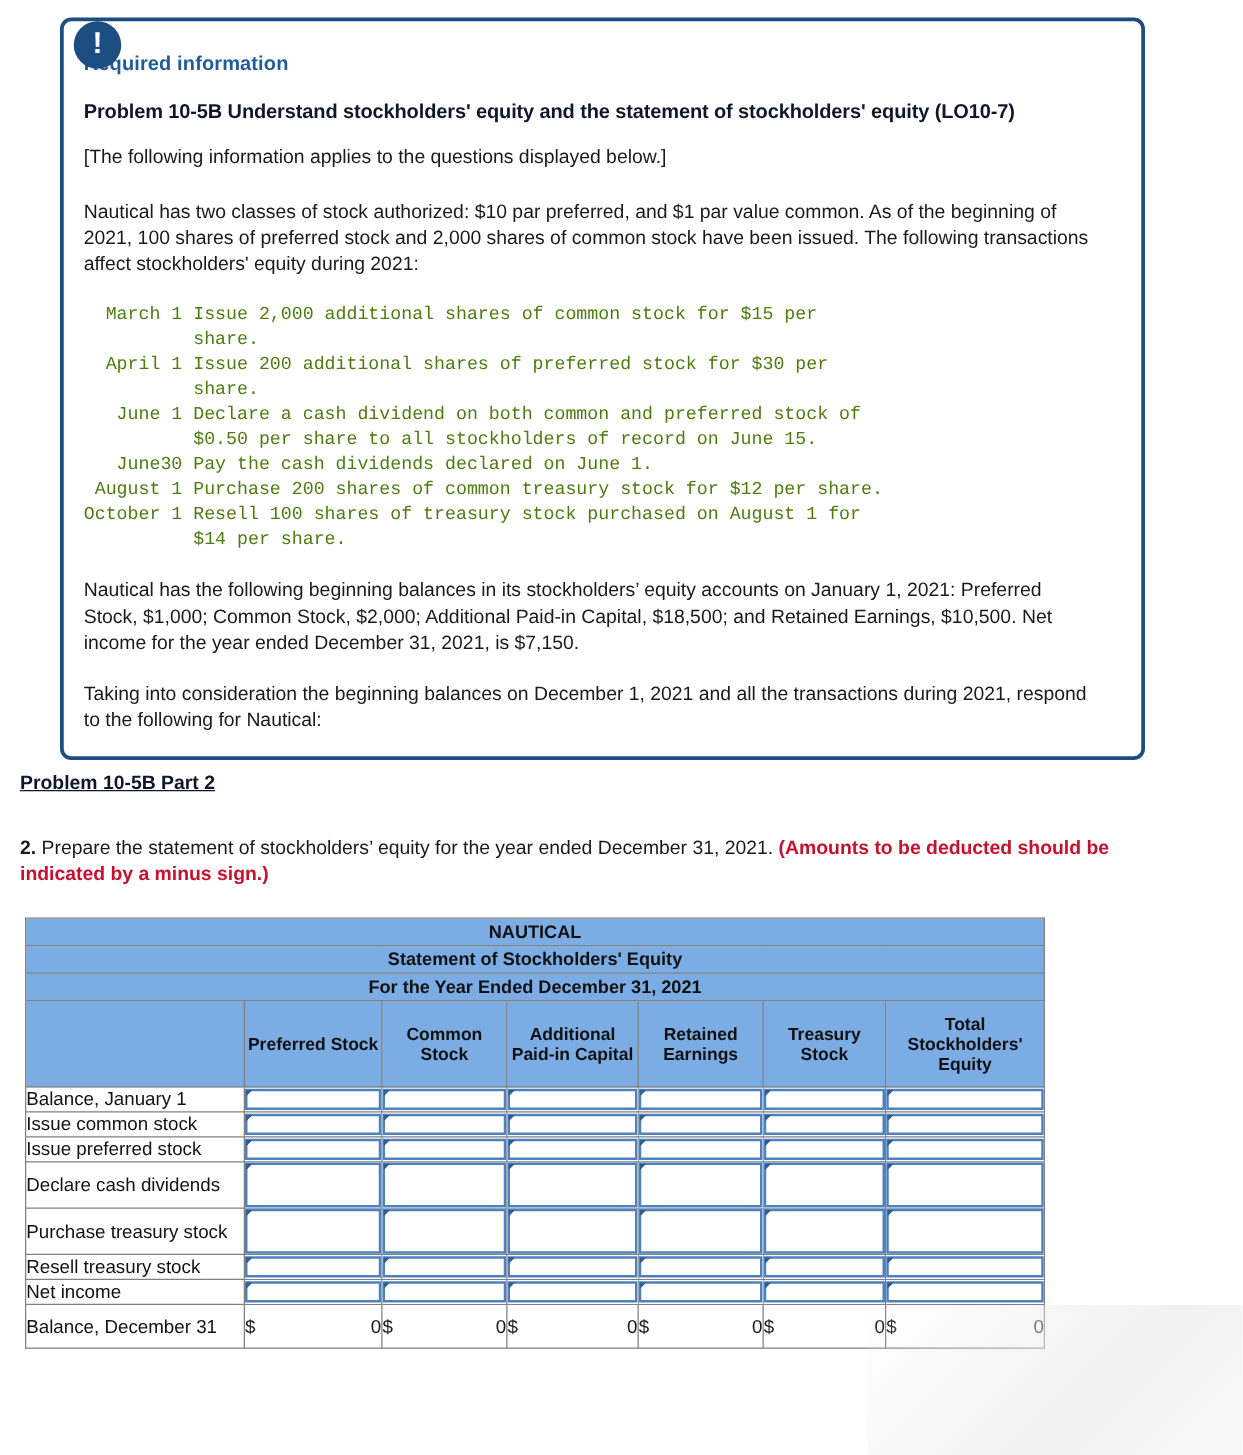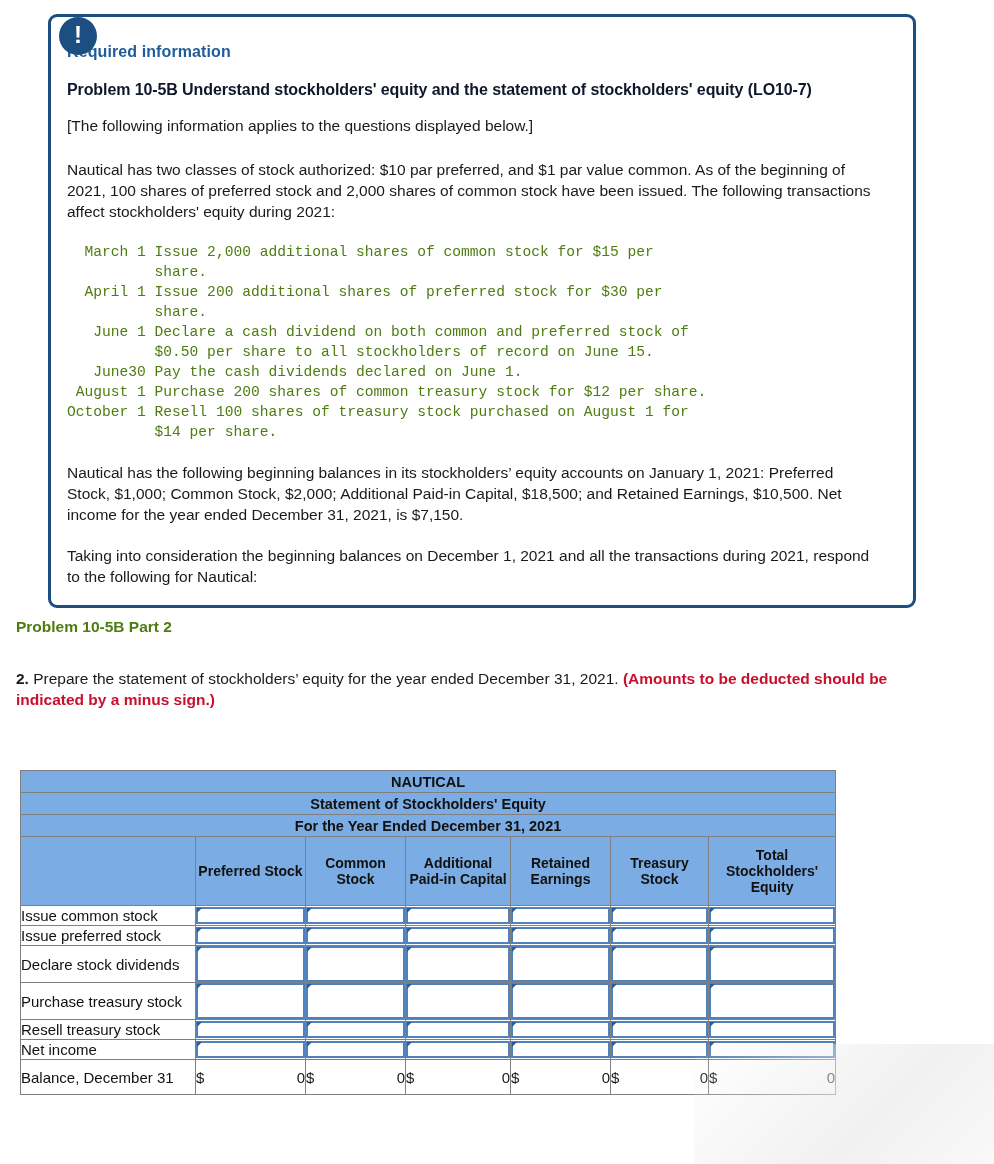--- a/index.html
+++ b/index.html
@@ -92,41 +92,42 @@
     color: #4d7c0f;
   }
 
   
   #part-heading {
     position: absolute;
     left: 16px;
     top: 618px;
     font-size: 15.5px;
     font-weight: bold;
-    color: #4d7c0f;
+    color: #0f172a;
+    text-decoration: underline;
   }
   #question-block {
     position: absolute;
     left: 16px;
     top: 668px;
     width: 910px;
     font-size: 15.5px;
     line-height: 21px;
   }
   #question-block .qnum { font-weight: bold; }
   #question-block .red {
     color: #c8102e;
     font-weight: bold;
   }
 
   
   #stmt-table {
     position: absolute;
     left: 20px;
-    top: 770px;
+    top: 734px;
     width: 815px;
     border-collapse: collapse;
     table-layout: fixed;
     font-size: 14px;
   }
   #stmt-table td, #stmt-table th {
     border: 1px solid #808080;
     padding: 0;
     vertical-align: middle;
   }
@@ -284,20 +285,41 @@
     <tr>
       <td class="col-hdr blank"></td>
       <td class="col-hdr">Preferred Stock</td>
       <td class="col-hdr">Common Stock</td>
       <td class="col-hdr">Additional Paid-in Capital</td>
       <td class="col-hdr">Retained Earnings</td>
       <td class="col-hdr">Treasury Stock</td>
       <td class="col-hdr">Total Stockholders' Equity</td>
     </tr>
 
+    <tr class="r-1">
+      <td class="row-label">Balance, January 1</td>
+      <td class="cell-input">
+          <div class="inbox"></div>
+        </td>
+      <td class="cell-input">
+          <div class="inbox"></div>
+        </td>
+      <td class="cell-input">
+          <div class="inbox"></div>
+        </td>
+      <td class="cell-input">
+          <div class="inbox"></div>
+        </td>
+      <td class="cell-input">
+          <div class="inbox"></div>
+        </td>
+      <td class="cell-input">
+          <div class="inbox"></div>
+        </td>
+    </tr>
 
     <tr class="r-2">
       <td class="row-label">Issue common stock</td>
       <td class="cell-input">
           <div class="inbox"></div>
         </td>
       <td class="cell-input">
           <div class="inbox"></div>
         </td>
       <td class="cell-input">
@@ -330,21 +352,21 @@
         </td>
       <td class="cell-input">
           <div class="inbox"></div>
         </td>
       <td class="cell-input">
           <div class="inbox"></div>
         </td>
     </tr>
 
     <tr class="r-4">
-      <td class="row-label">Declare stock dividends</td>
+      <td class="row-label">Declare cash dividends</td>
       <td class="cell-input">
           <div class="inbox"></div>
         </td>
       <td class="cell-input">
           <div class="inbox"></div>
         </td>
       <td class="cell-input">
           <div class="inbox"></div>
         </td>
       <td class="cell-input">

